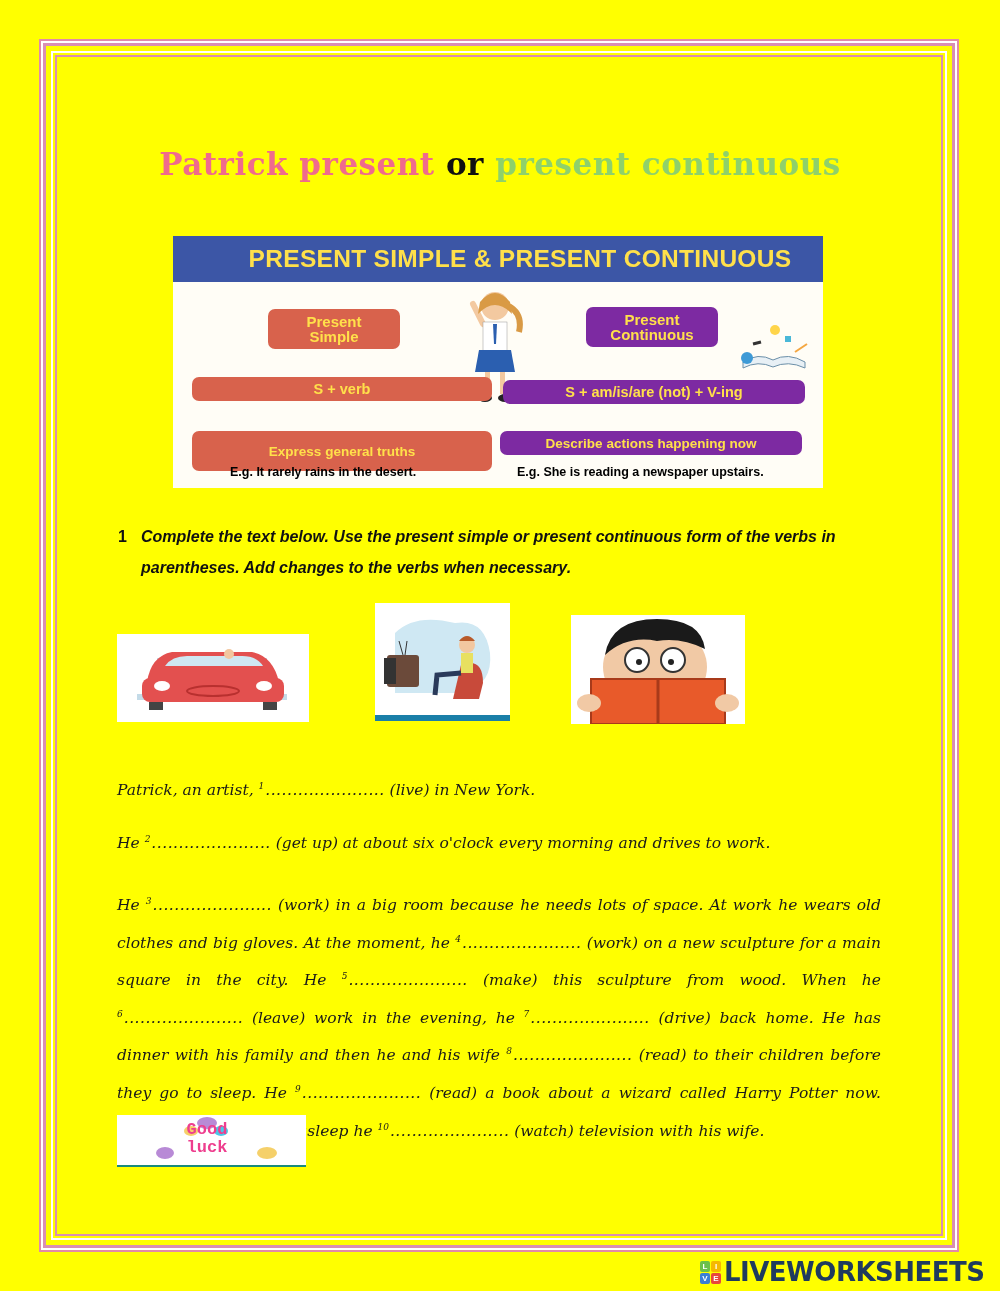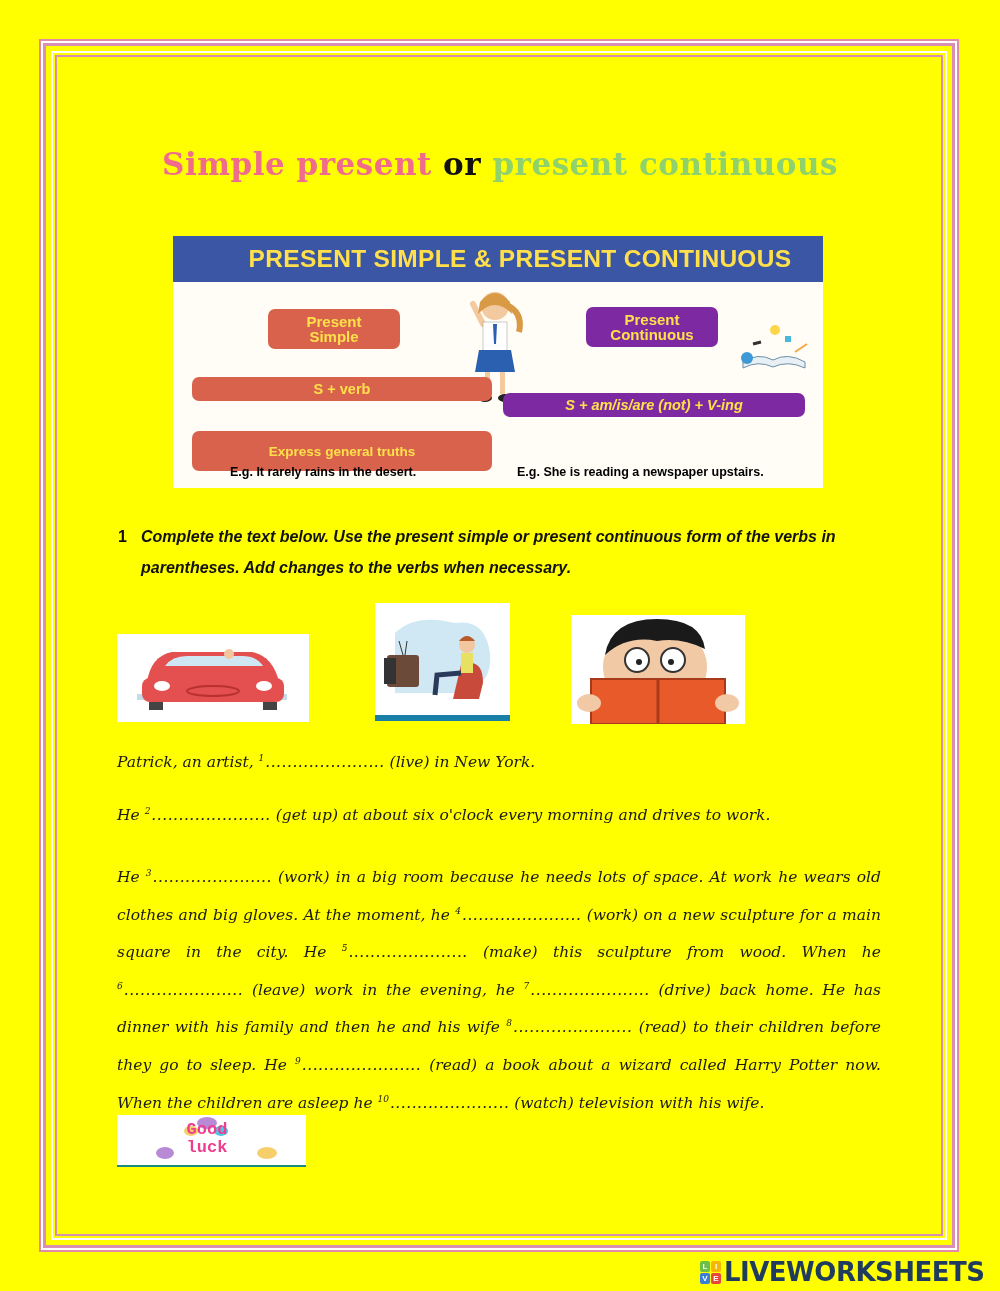--- a/index.html
+++ b/index.html
@@ -42,21 +42,21 @@
   .book { position: absolute; left: 560px; top: 86px; width: 80px; height: 50px; }
 
   .instructions {
     position: absolute; left: 118px; top: 521px; width: 760px; font-weight: bold; font-size: 16px; color: #111;
     line-height: 31px;
   }
   .instructions .num { position: absolute; left: 0; top: 0; }
   .instructions .txt { margin-left: 23px; display: block; font-style: italic; }
 
   .pic { position: absolute; background: #fff; overflow: hidden; }
-  .passage { position: absolute; left: 117px; font-family: "DejaVu Serif", serif; font-style: italic; font-size: 15.5px; color: #1a1a1a; }
+  .passage { position: absolute; left: 117px; font-family: "DejaVu Serif", serif; font-style: italic; font-size: 15.5px; color: #1a1a1a; margin-top: 28px; }
   .p1 { top: 753px; }
   .p2 { top: 806px; }
   .p3 { top: 857px; width: 764px; line-height: 33.6px; text-align: justify; }
   .blank { letter-spacing: 0.5px; }
   sup { font-size: 9px; vertical-align: 6px; margin-right: 1px; }
 
   .goodluck { position: absolute; left: 117px; top: 1115px; width: 189px; height: 52px; background: #fff; overflow: hidden; }
   .goodluck .gl-text { position: absolute; left: 30px; top: 6px; font-family: Liberation Mono, monospace; font-weight: bold; color: #ee3e8e; font-size: 17px; line-height: 18px; text-align: center; width: 120px; }
   .goodluck .bar { position: absolute; left: 0; right: 0; bottom: 0; height: 2px; background: #1a8a7a; }
 
@@ -71,21 +71,21 @@
 <div class="frame-outer">
   <div class="frame-gap1"></div>
   <div class="frame-mid">
     <div class="frame-inner">
       <div class="frame-inner2"></div>
     </div>
   </div>
 </div>
 
 <div class="title">
-  <span class="t1">Simple present</span>
+  <span class="t1">Patrick present</span>
   <span class="t2">or</span>
   <span class="t3">present continuous</span>
 </div>
 
 <div class="chart-img">
   <div class="chart-header">PRESENT SIMPLE &amp; PRESENT CONTINUOUS</div>
 
   <div class="pill red" style="left:95px; top:73px; width:132px; height:40px; font-size:15px; flex-direction:column;">
     <span>Present</span>
     <span>Simple</span>
@@ -112,23 +112,24 @@
   <svg class="book" viewBox="0 0 80 50">
     <path d="M10 40 Q25 30 40 38 Q55 30 72 40 L72 46 Q55 38 40 45 Q25 38 10 46 Z" fill="#e8f0f5" stroke="#6b8fa8" stroke-width="1"></path>
     <circle cx="14" cy="36" r="6" fill="#3e9ad6"></circle>
     <circle cx="42" cy="8" r="5" fill="#ffd54a"></circle>
     <rect x="52" y="14" width="6" height="6" fill="#4ab8d8"></rect>
     <path d="M20 22 L28 20" stroke="#333" stroke-width="3"></path>
     <path d="M62 30 L74 22" stroke="#f4a742" stroke-width="2"></path>
   </svg>
 
   <div class="pill red" style="left:19px; top:141px; width:300px; height:24px; font-size:14.5px;text-align:right;">S + verb</div>
-  <div class="pill purple" style="left:330px; top:157px; width:302px; height:24px; font-size:14.5px;font-style:italic;">S + am/is/are (not) + V-ing</div>
+  <div class="pill purple" style="left:330px; top:144px; width:302px; height:24px; font-size:14.5px;">S + am/is/are (not) + V-ing</div>
 
   <div class="pill red" style="left:19px; top:195px; width:300px; height:40px; font-size:13.5px;">Express general truths</div>
+  <div class="pill purple" style="left:327px; top:195px; width:302px; height:24px; font-size:13.5px;">Describe actions happening now</div>
 
   <div class="eg" style="left:57px; top:229px;">E.g. It rarely rains in the desert.</div>
   <div class="eg" style="left:344px; top:229px;">E.g. She is reading a newspaper upstairs.</div>
 </div>
 
 <div class="instructions">
   <span class="num">1</span>
   <span class="txt">Complete the text below. Use the present simple or present continuous form of the verbs in parentheses. Add changes to the verbs when necessary.</span>
 </div>
 

